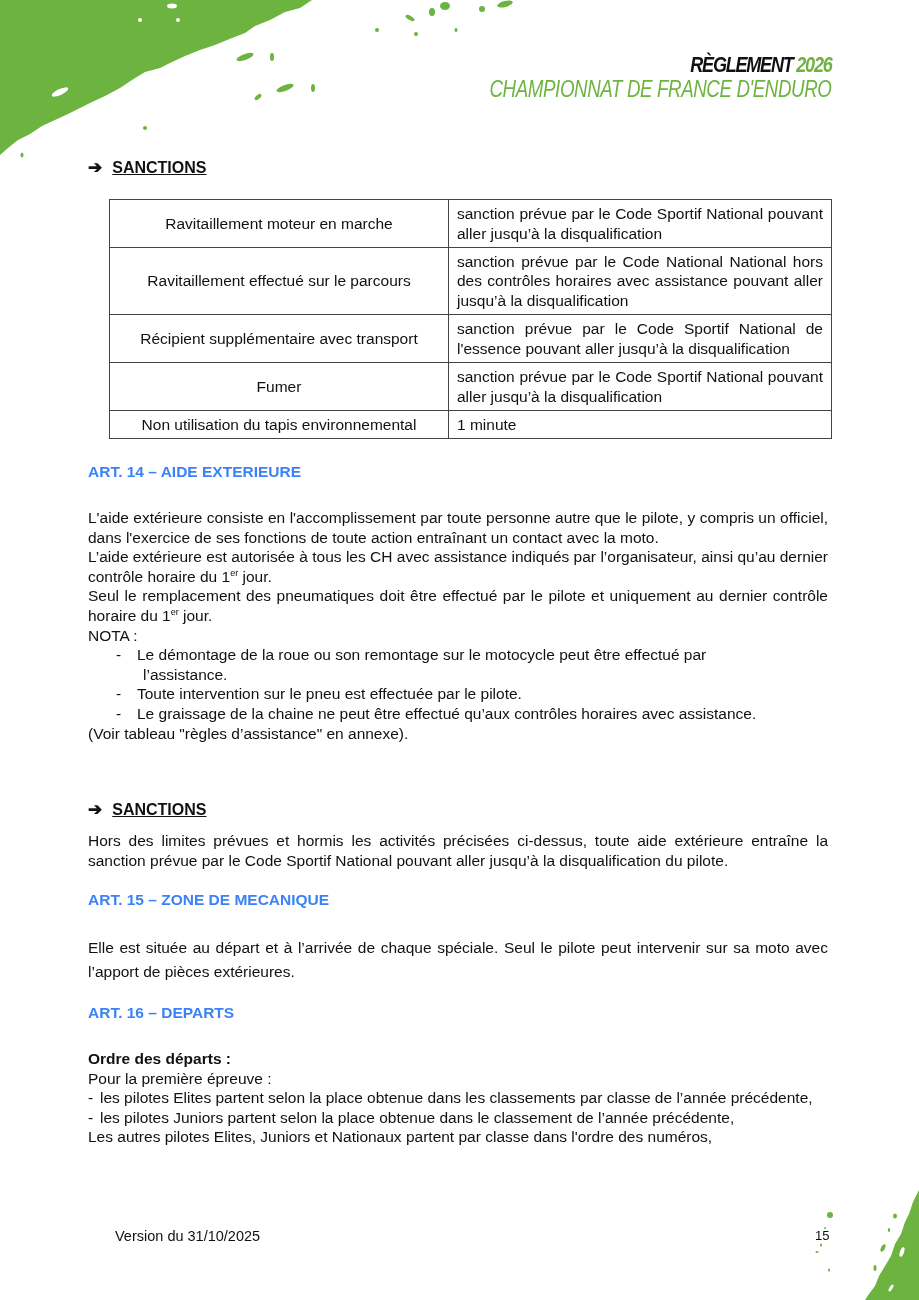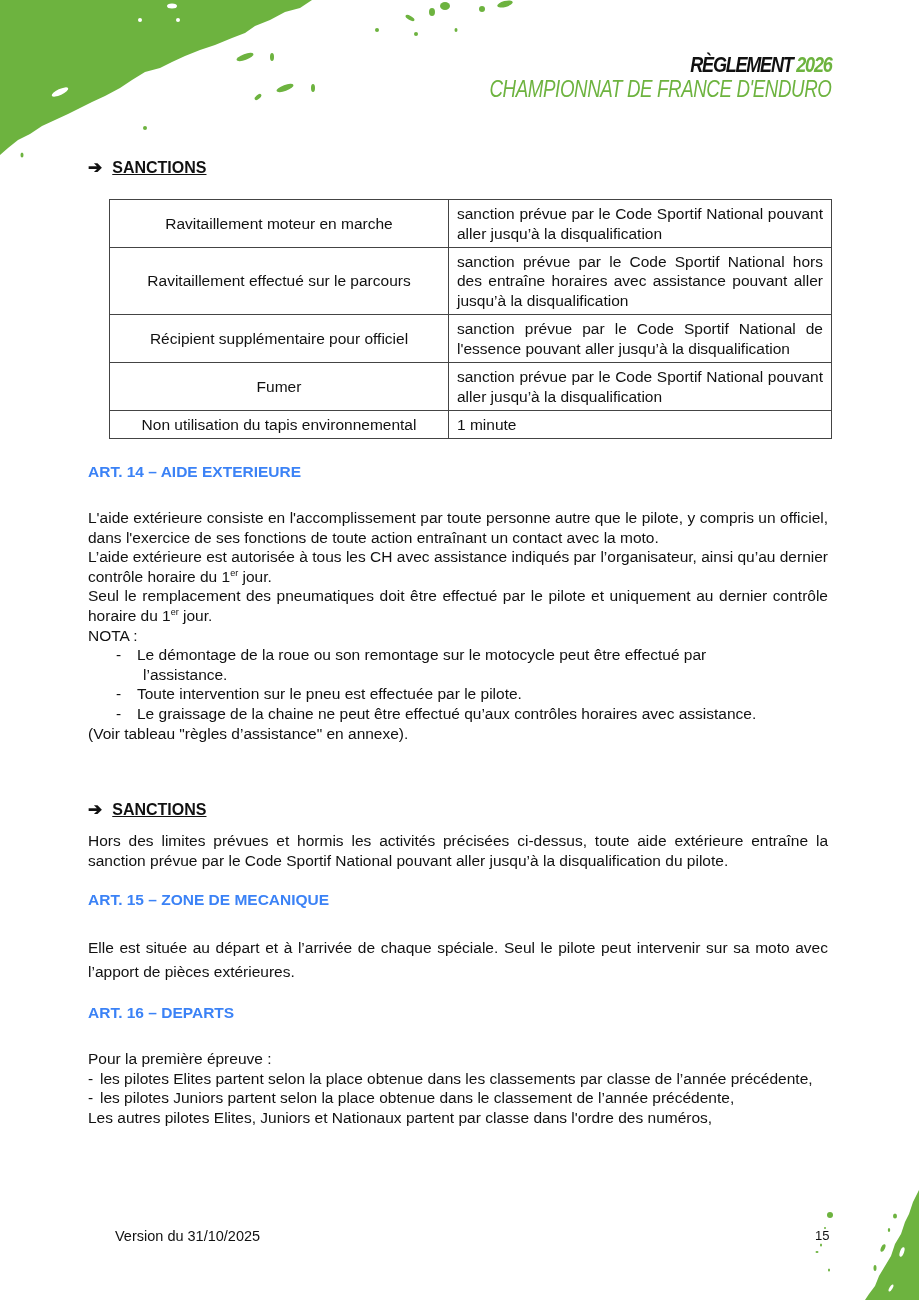--- a/index.html
+++ b/index.html
@@ -73,24 +73,24 @@
 </div>
 
 <table class="sanctions">
   <tbody>
       <tr style="height:48px;">
     <td class="c1">Ravitaillement moteur en marche</td>
     <td class="c2">sanction prévue par le Code Sportif National pouvant aller jusqu’à la disqualification</td>
   </tr>
   <tr style="height:67px;">
     <td class="c1">Ravitaillement effectué sur le parcours</td>
-    <td class="c2">sanction prévue par le Code Sportif National hors des entraîne horaires avec assistance pouvant aller jusqu’à la disqualification</td>
+    <td class="c2">sanction prévue par le Code National National hors des contrôles horaires avec assistance pouvant aller jusqu’à la disqualification</td>
   </tr>
   <tr style="height:48px;">
-    <td class="c1">Récipient supplémentaire pour officiel</td>
+    <td class="c1">Récipient supplémentaire avec transport</td>
     <td class="c2">sanction prévue par le Code Sportif National de l'essence pouvant aller jusqu’à la disqualification</td>
   </tr>
   <tr style="height:48px;">
     <td class="c1">Fumer</td>
     <td class="c2">sanction prévue par le Code Sportif National pouvant aller jusqu’à la disqualification</td>
   </tr>
   <tr style="height:28px;">
     <td class="c1">Non utilisation du tapis environnemental</td>
     <td class="c2">1 minute</td>
   </tr>
@@ -127,20 +127,21 @@
   <div class="art">ART. 15 – ZONE DE MECANIQUE</div>
 </div>
 <div class="content para" style="top:936px; line-height:23.5px;">
   <p>Elle est située au départ et à l’arrivée de chaque spéciale. Seul le pilote peut intervenir sur sa moto avec l’apport de pièces extérieures.</p>
 </div>
 
 <div class="content" style="top:1003px;">
   <div class="art">ART. 16 – DEPARTS</div>
 </div>
 <div class="content para" style="top:1049px;">
+  <p style="font-weight:bold;">Ordre des départs :</p>
   <p>Pour la première épreuve :</p>
   <div class="dep-item"><span class="dash">-</span><span>les pilotes Elites partent selon la place obtenue dans les classements par classe de l’année précédente,</span></div>
   <div class="dep-item"><span class="dash">-</span><span>les pilotes Juniors partent selon la place obtenue dans le classement de l’année précédente,</span></div>
   <p>Les autres pilotes Elites, Juniors et Nationaux partent par classe dans l'ordre des numéros,</p>
 </div>
 
 <div class="footer-version">Version du 31/10/2025</div>
 <div class="footer-page">15</div>
 
 <svg class="deco-br" width="110" height="110" viewBox="0 0 110 110">

